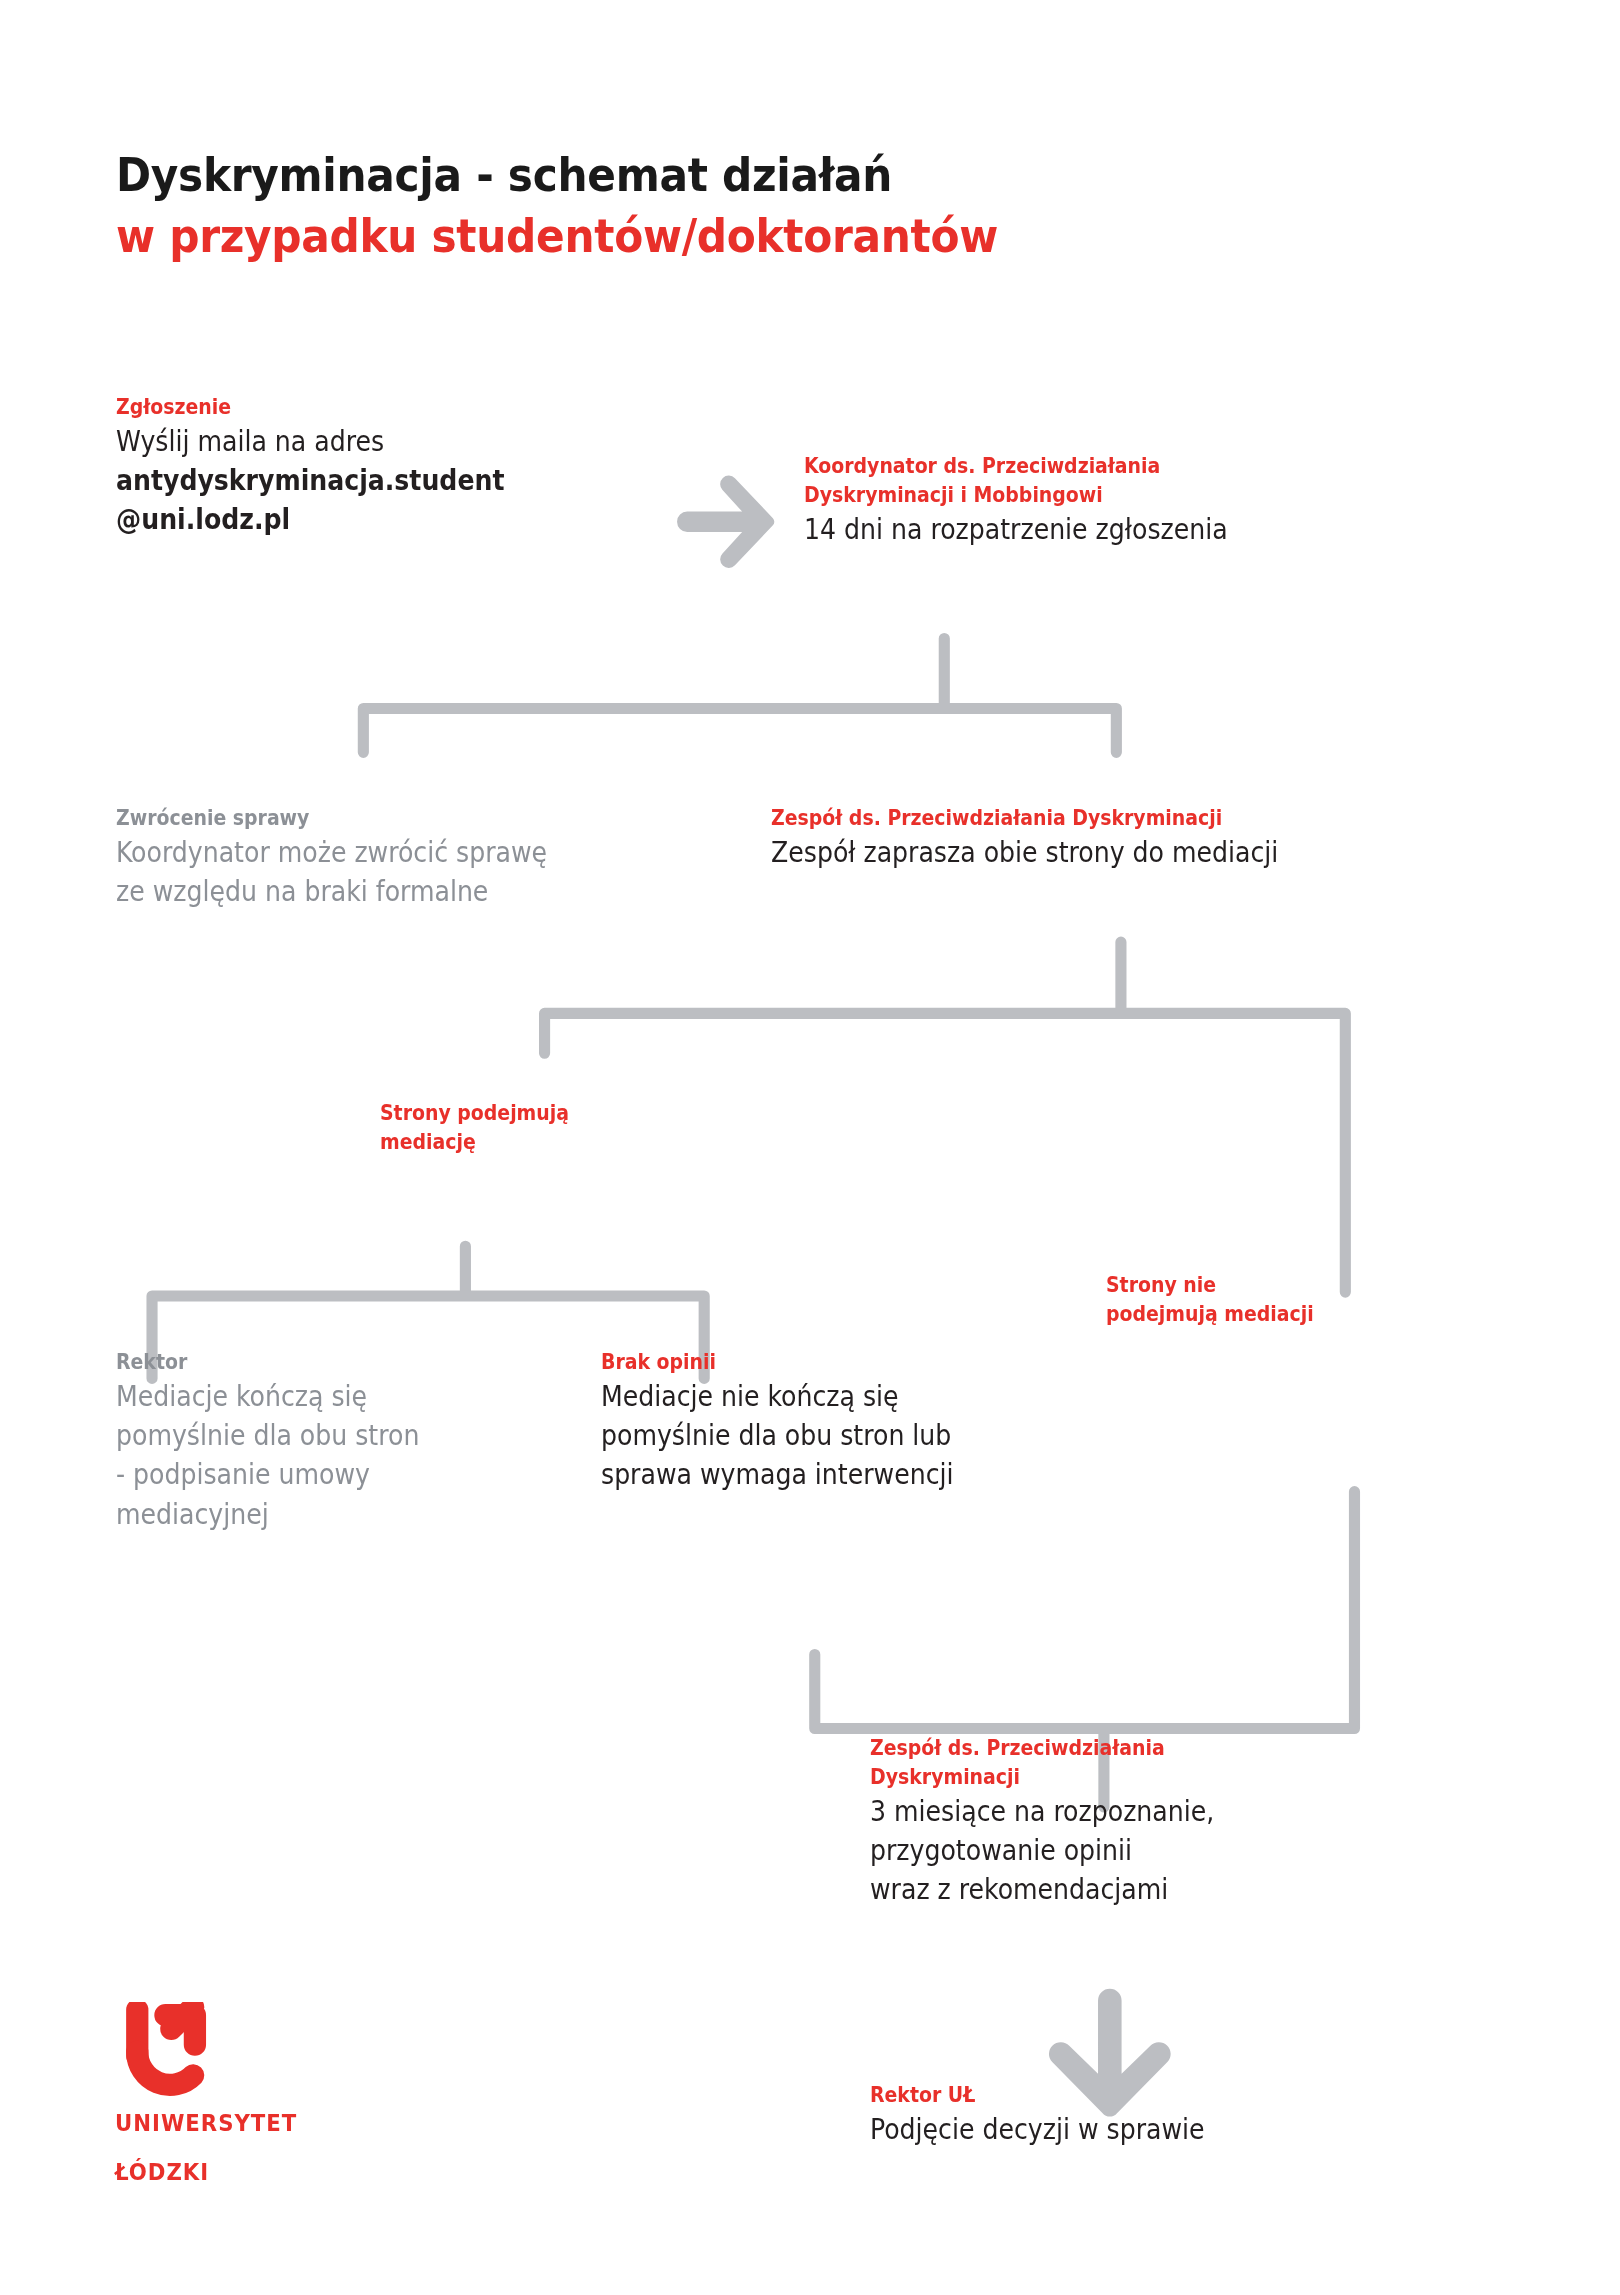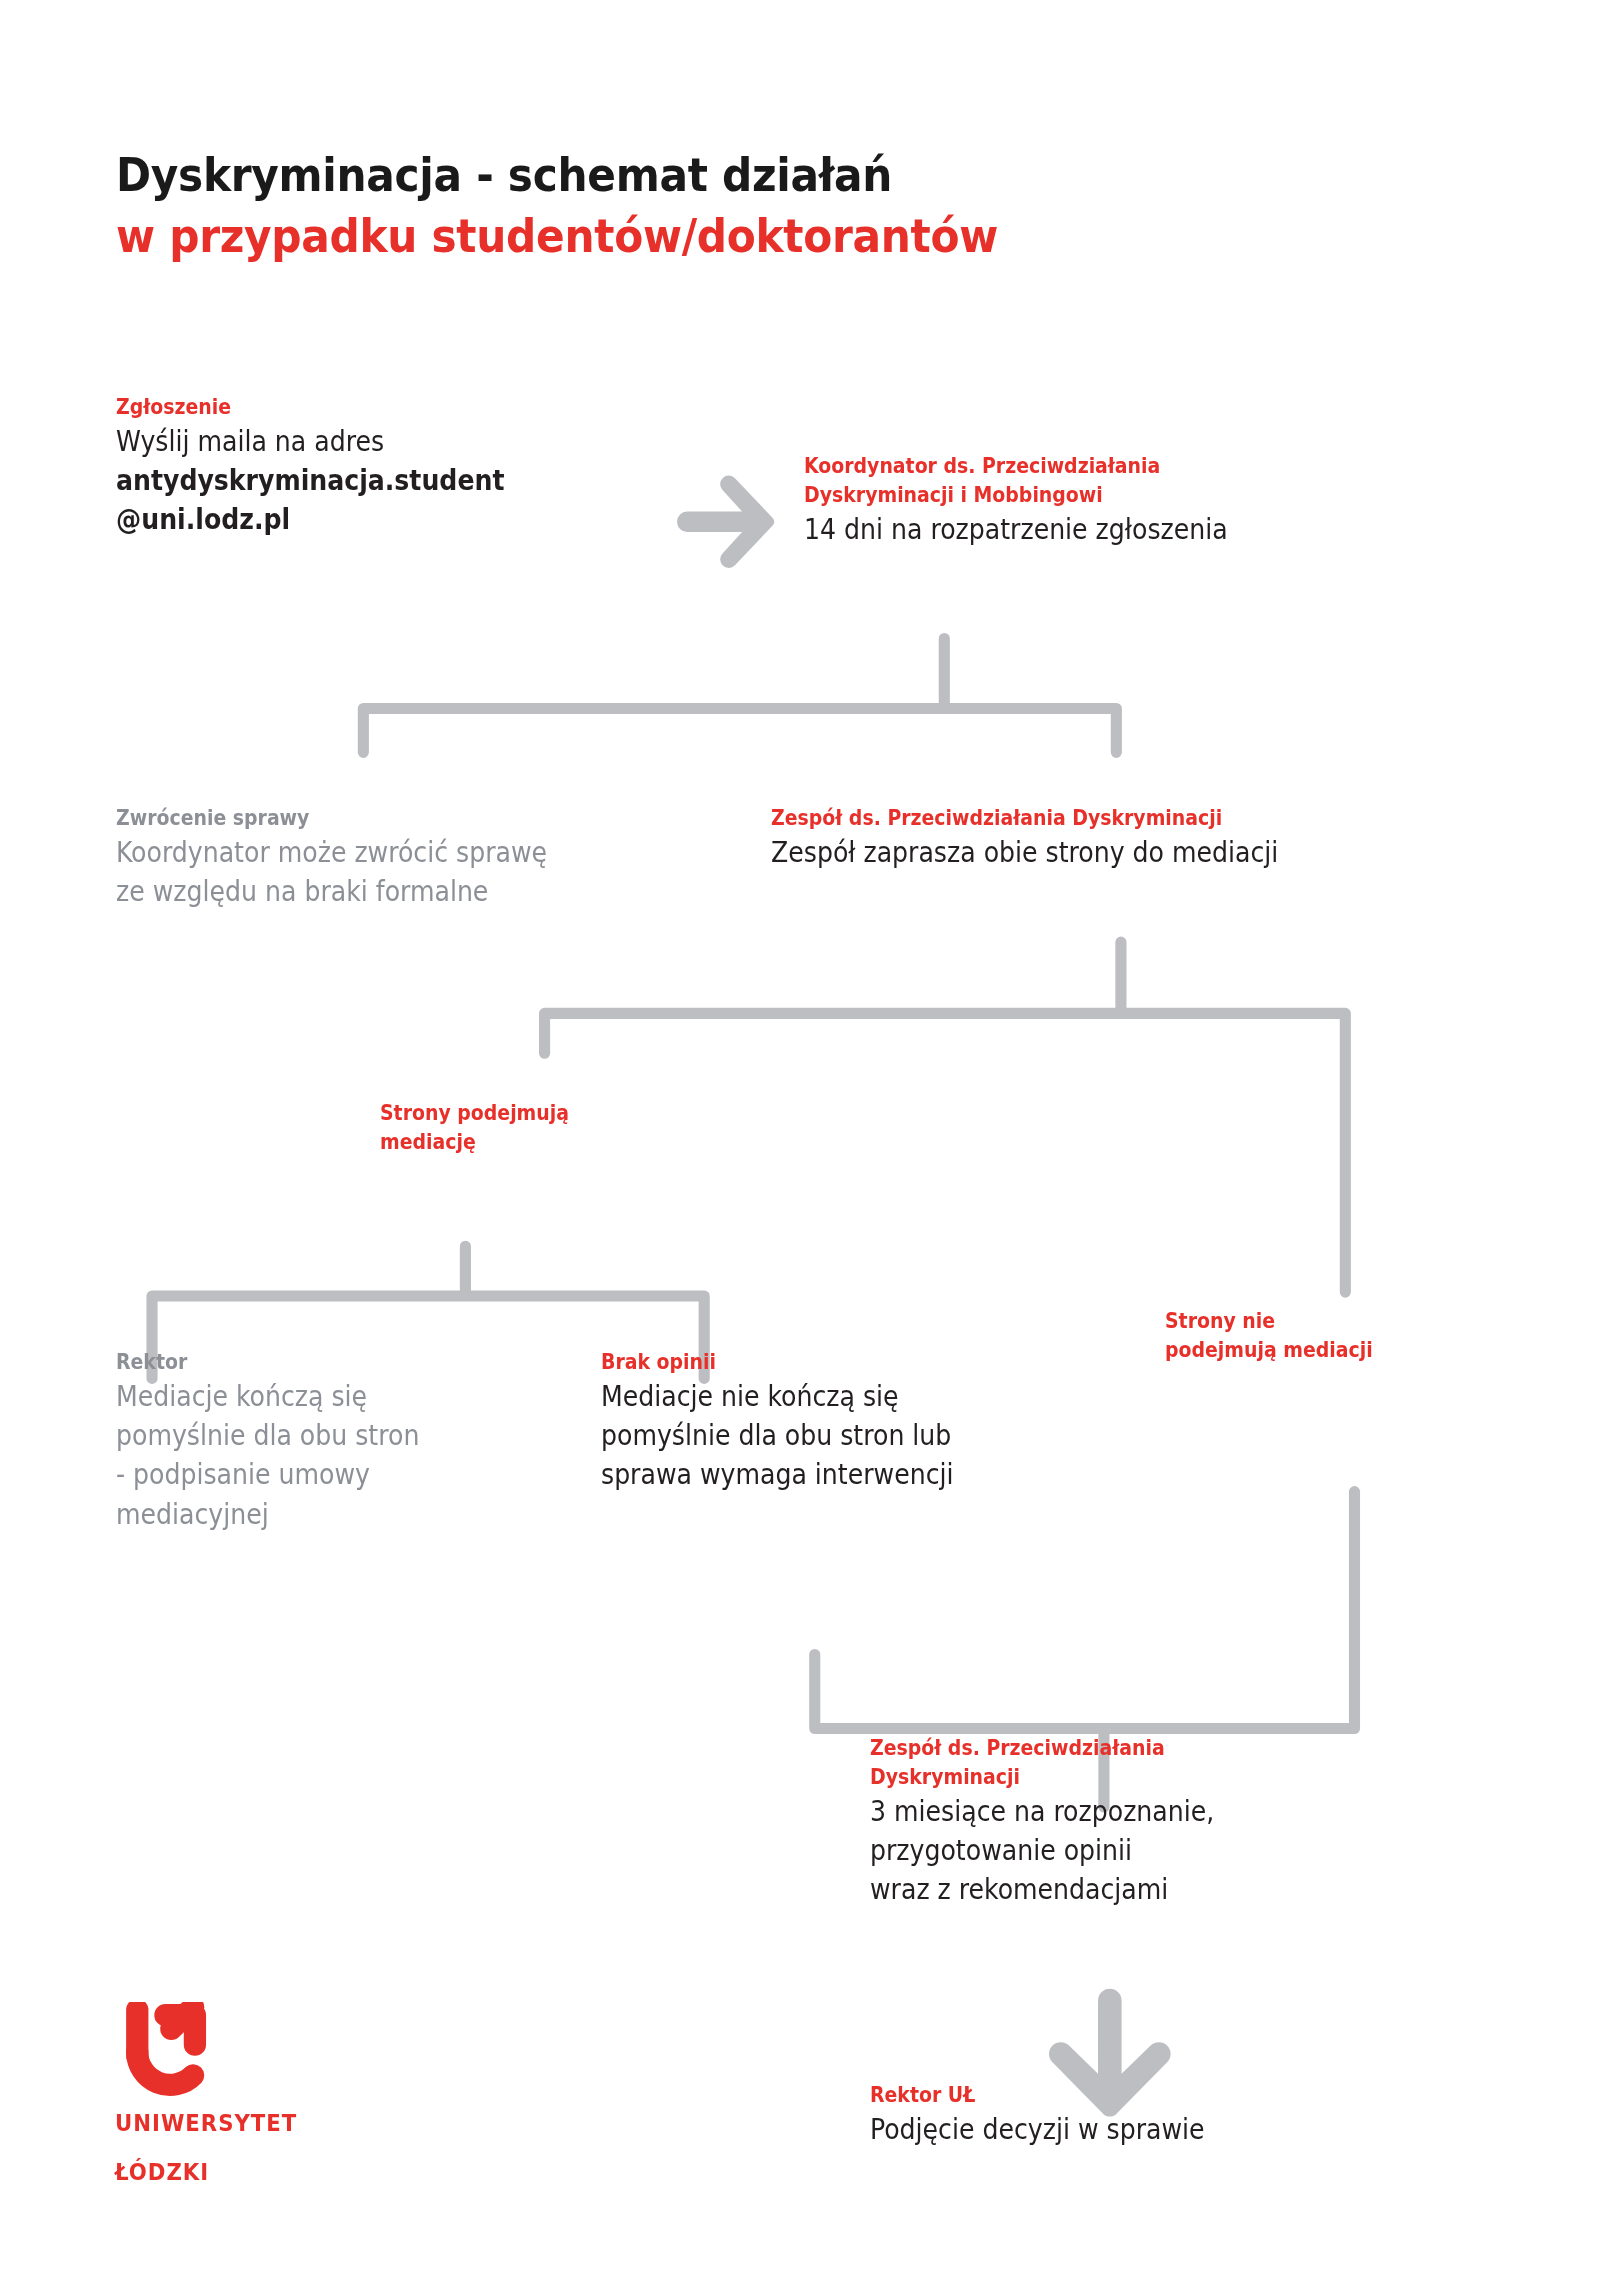--- a/index.html
+++ b/index.html
@@ -98,21 +98,21 @@
   <div class="node" style="left:771px;top:804px;width:772px;">
     <div class="head">Zespół ds. Przeciwdziałania Dyskryminacji</div>
     <div class="body">Zespół zaprasza obie strony do mediacji</div>
   </div>
 
   <div class="node" style="left:380px;top:1099px;width:406px;">
     <div class="head">Strony podejmują
 mediację</div>
   </div>
 
-  <div class="node" style="left:1165px;top:1271px;width:406px;margin-top:36px;">
+  <div class="node" style="left:1106px;top:1271px;width:406px;">
     <div class="head">Strony nie
 podejmują mediacji</div>
   </div>
 
   <div class="node" style="left:116px;top:1348px;width:497px;">
     <div class="head grey">Rektor</div>
     <div class="body grey">Mediacje kończą się
 pomyślnie dla obu stron
 - podpisanie umowy
 mediacyjnej</div>

